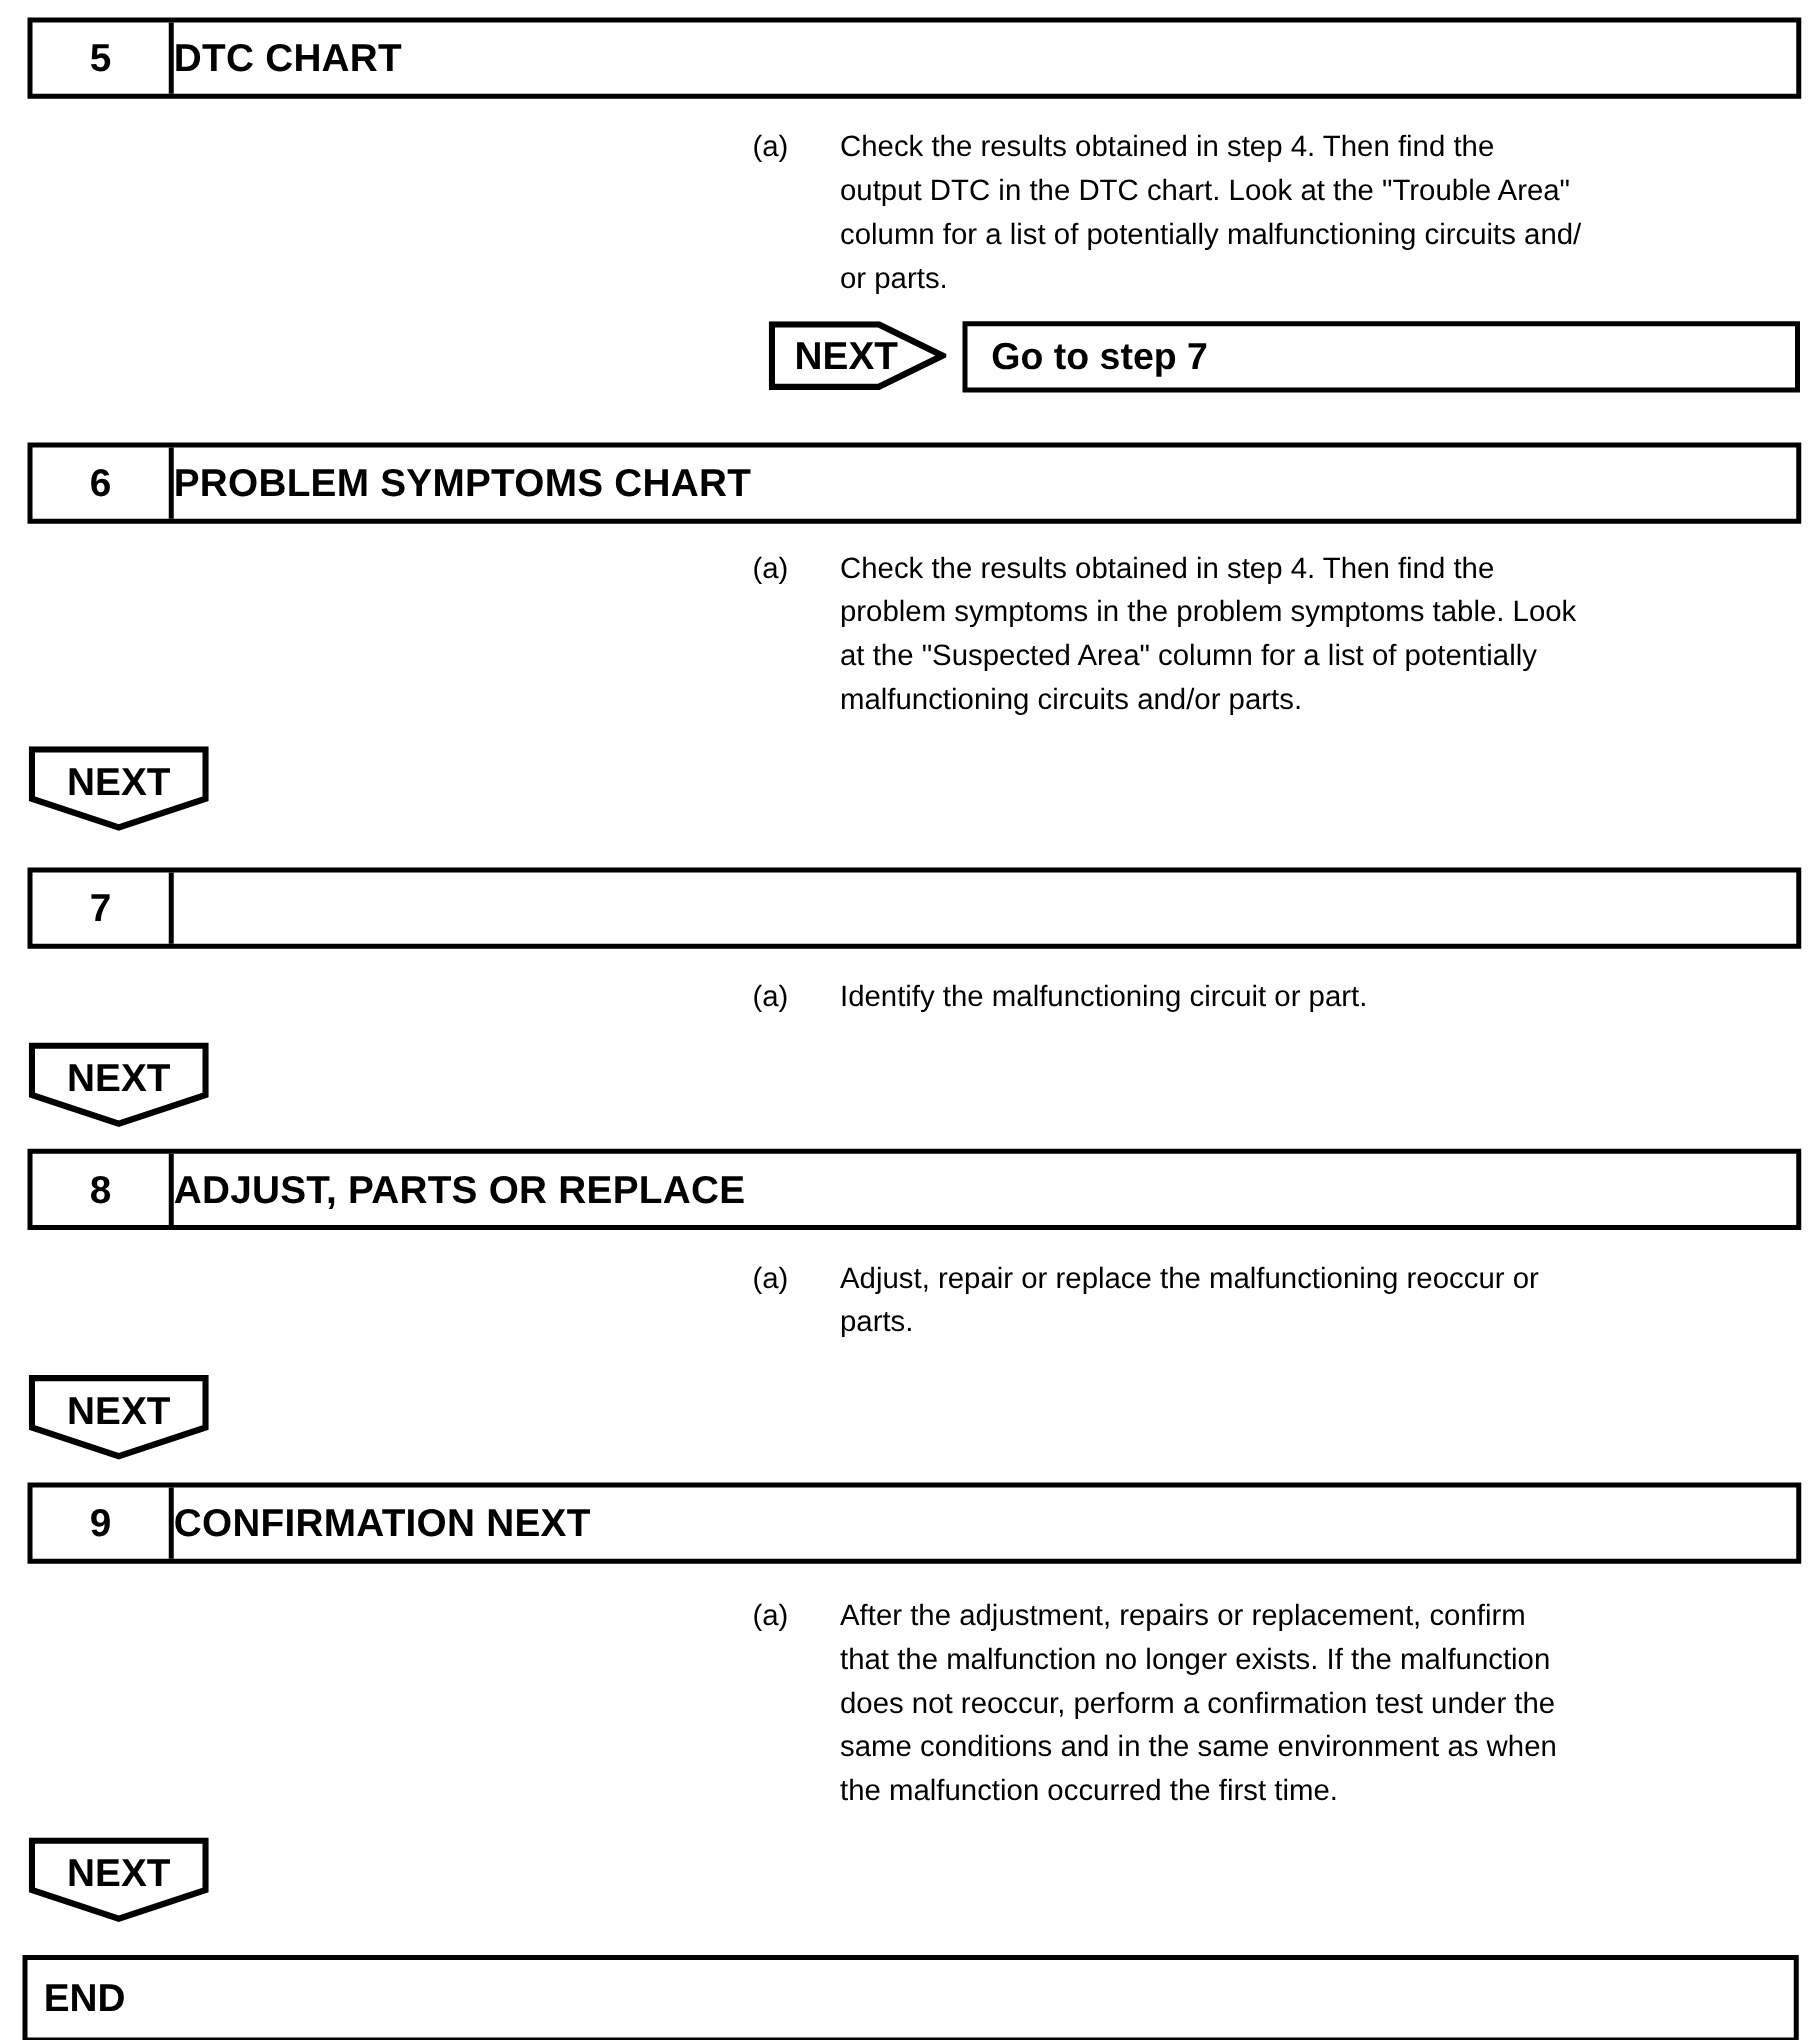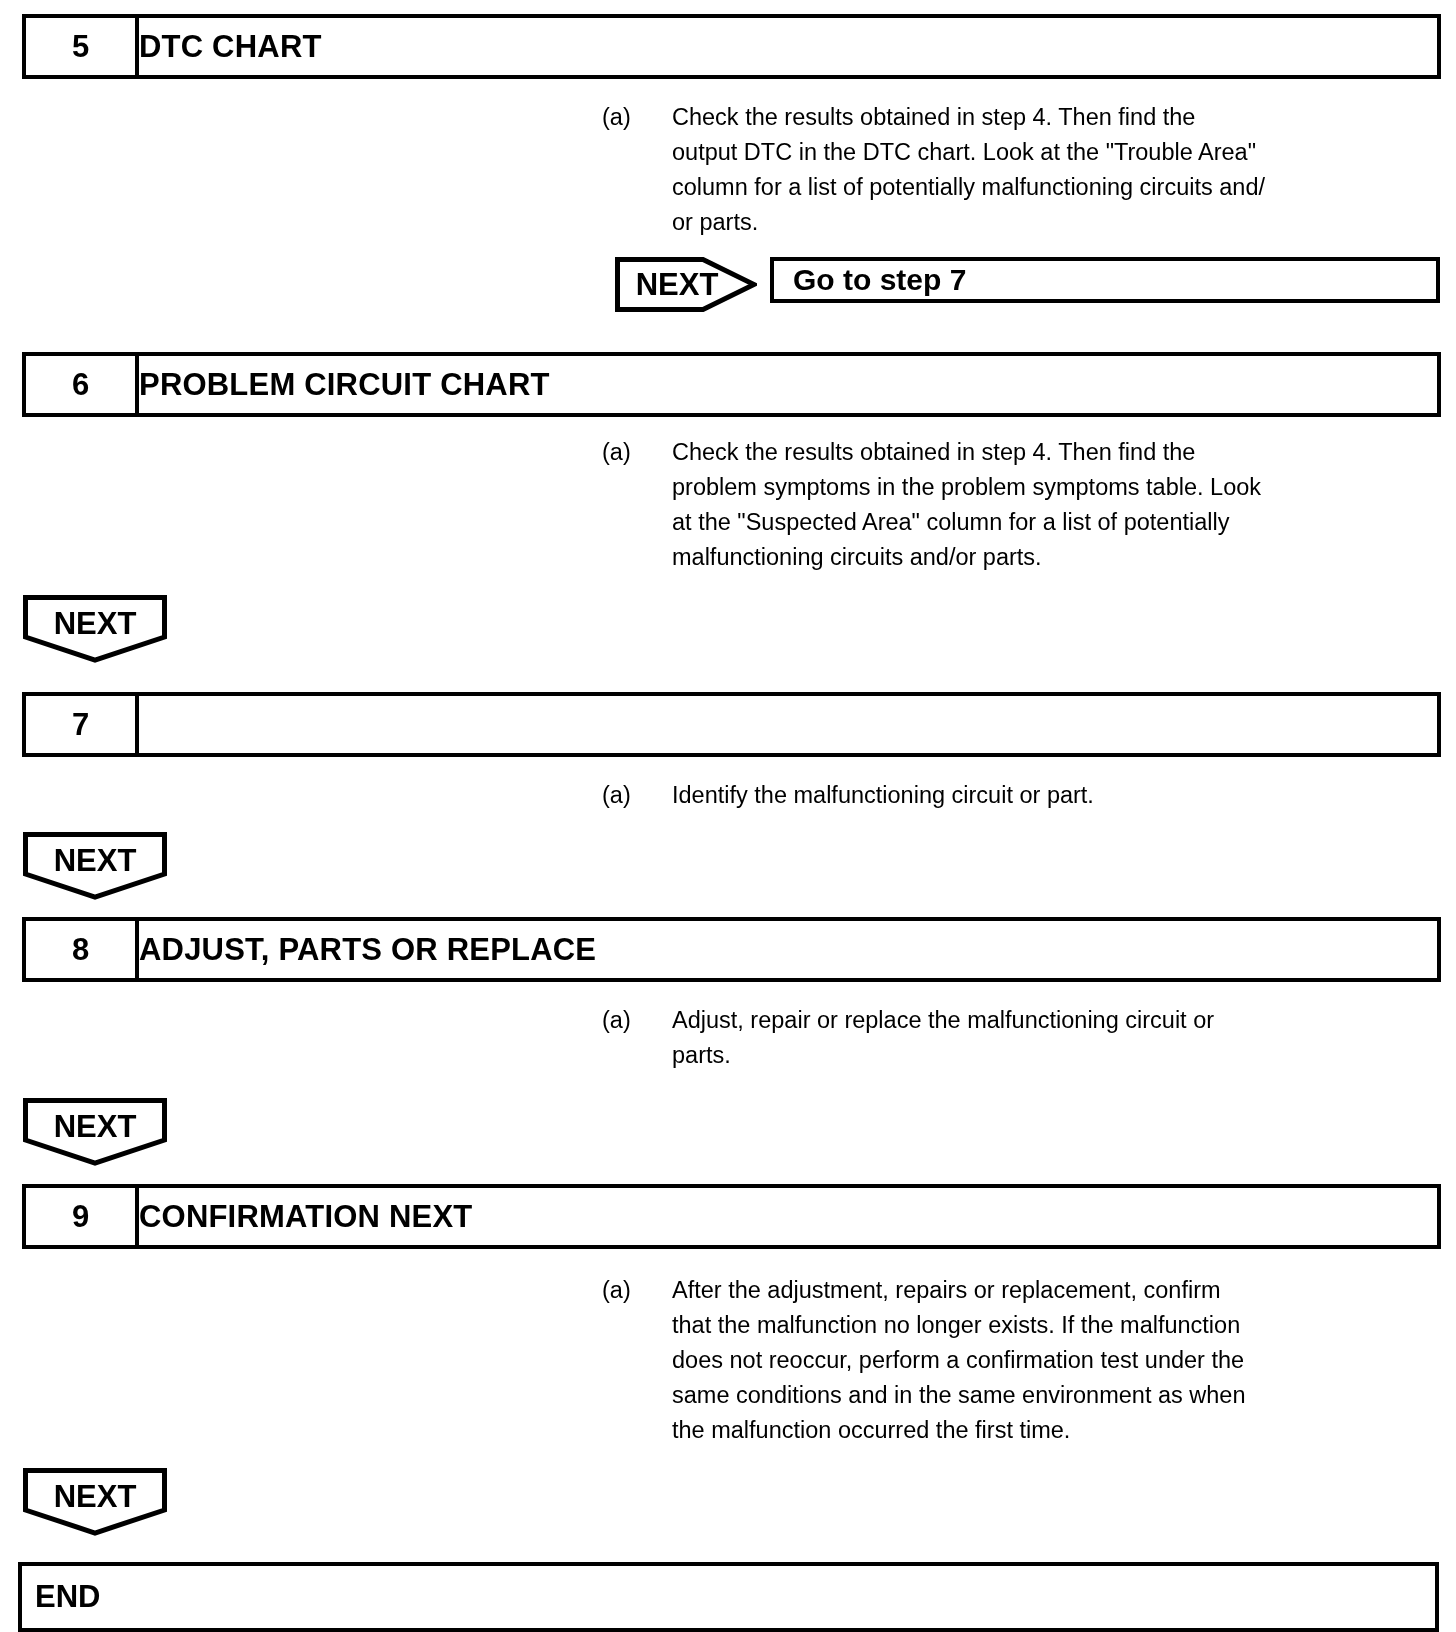--- a/index.html
+++ b/index.html
@@ -41,21 +41,21 @@
   .plabel{flex:0 0 70px;width:70px;}
   .pbody{flex:1;white-space:pre-line;}
   
   .nextrow{
     display:flex;align-items:flex-start;
     margin-left:615px;
   }
   .gobox{
     box-sizing:border-box;
     margin-left:13px;
-    width:670px;height:46px;
+    width:670px;height:57px;
     border:4px solid #000;
     display:flex;align-items:center;
     padding-left:19px;
     font-weight:bold;font-size:30px;
   }
   .pent{display:block;margin-left:23px;}
   .svgtext{
     font-family:"Liberation Sans", sans-serif;
     font-weight:bold;font-size:31px;
   }
@@ -96,21 +96,21 @@
       <polygon points="2.5,2.5 88,2.5 139,27.5 88,52.5 2.5,52.5" fill="#ffffff" stroke="#000000" stroke-width="5"></polygon>
       <text class="svgtext" x="62" y="38" text-anchor="middle" fill="#000000">NEXT</text>
     </svg>
     <div class="gobox">
       <span>Go to step 7</span>
     </div>
   </div>
 
   <div class="hbox mt40">
     <div class="hnum">6</div>
-    <div class="htitle">PROBLEM CIRCUIT CHART</div>
+    <div class="htitle">PROBLEM SYMPTOMS CHART</div>
   </div>
   <div class="para mt18">
     <div class="plabel">(a)</div>
     <div class="pbody">Check the results obtained in step 4. Then find the
 problem symptoms in the problem symptoms table. Look
 at the "Suspected Area" column for a list of potentially
 malfunctioning circuits and/or parts.</div>
   </div>
   <svg class="pent mt20" width="144" height="68" viewBox="0 0 144 68">
     <polygon points="2.5,2.5 141.5,2.5 141.5,42 72,65 2.5,42" fill="#ffffff" stroke="#000000" stroke-width="5"></polygon>
@@ -128,21 +128,21 @@
     <polygon points="2.5,2.5 141.5,2.5 141.5,42 72,65 2.5,42" fill="#ffffff" stroke="#000000" stroke-width="5"></polygon>
     <text class="svgtext" x="72" y="39" text-anchor="middle" fill="#000000">NEXT</text>
   </svg>
 
   <div class="hbox mt17">
     <div class="hnum">8</div>
     <div class="htitle">ADJUST, PARTS OR REPLACE</div>
   </div>
   <div class="para mt21">
     <div class="plabel">(a)</div>
-    <div class="pbody">Adjust, repair or replace the malfunctioning circuit or
+    <div class="pbody">Adjust, repair or replace the malfunctioning reoccur or
 parts.</div>
   </div>
   <svg class="pent mt25" width="144" height="68" viewBox="0 0 144 68">
     <polygon points="2.5,2.5 141.5,2.5 141.5,42 72,65 2.5,42" fill="#ffffff" stroke="#000000" stroke-width="5"></polygon>
     <text class="svgtext" x="72" y="39" text-anchor="middle" fill="#000000">NEXT</text>
   </svg>
 
   <div class="hbox mt18">
     <div class="hnum">9</div>
     <div class="htitle">CONFIRMATION NEXT</div>

